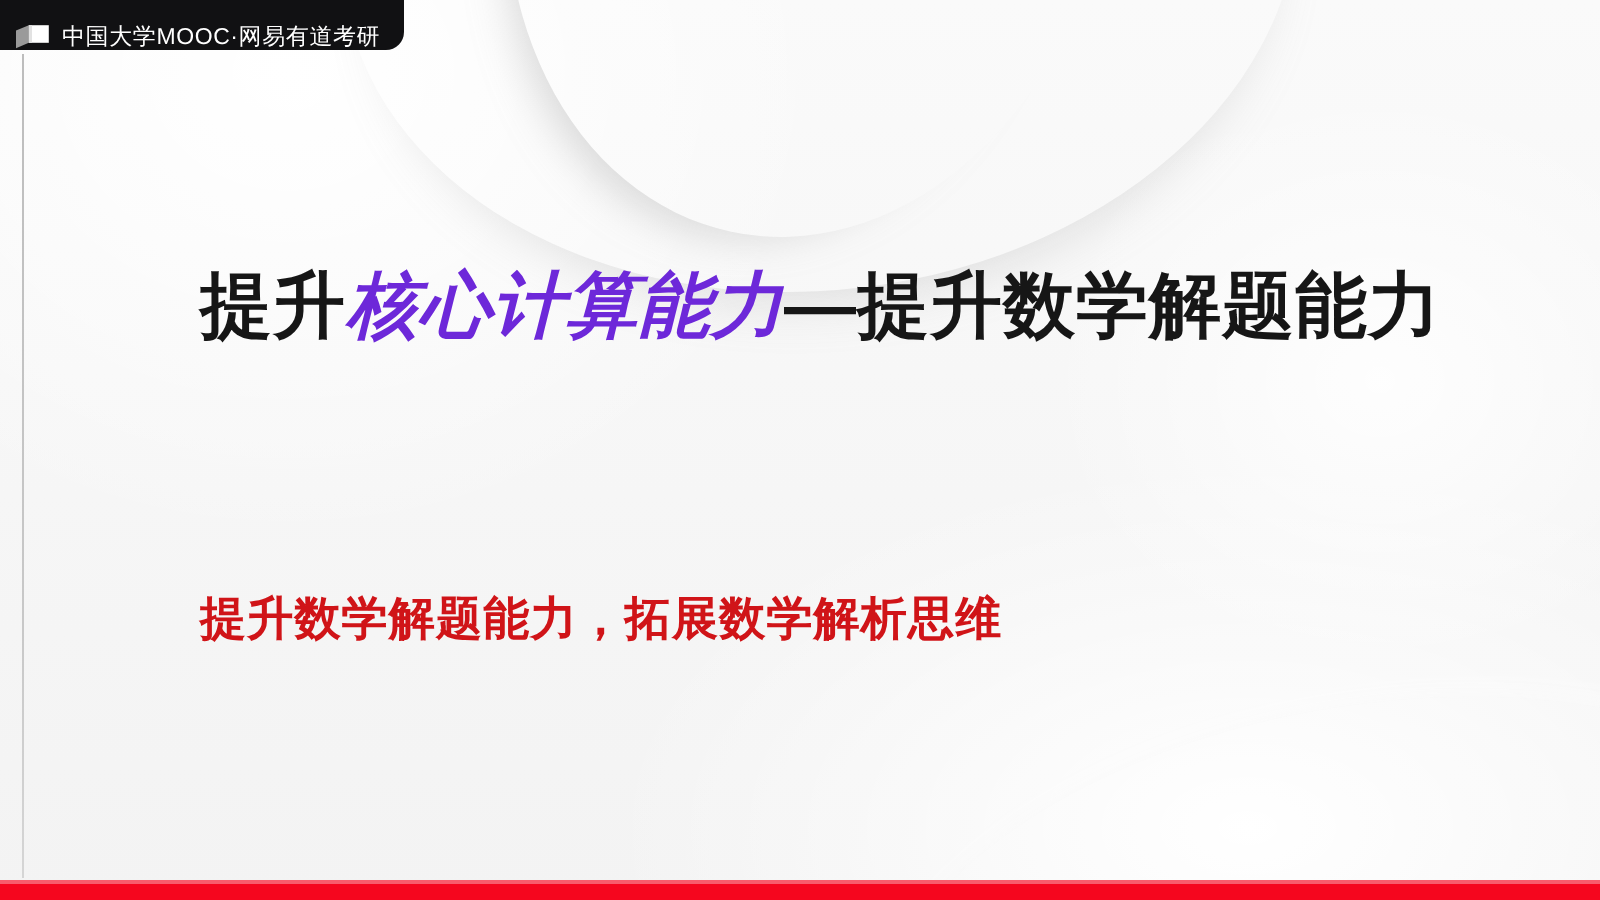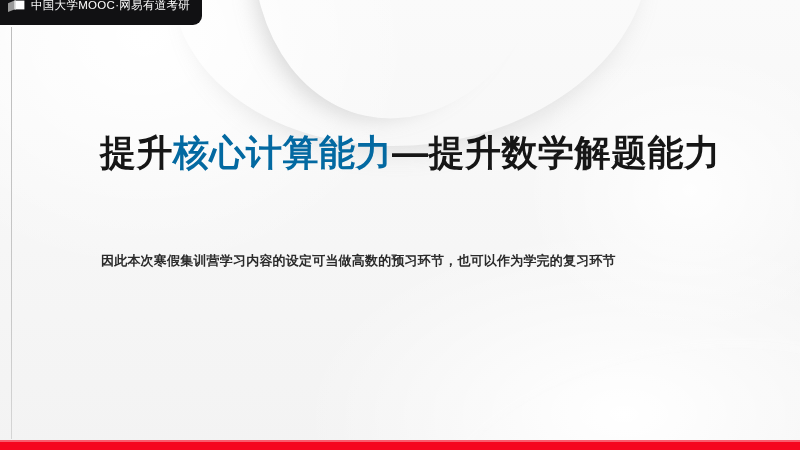--- a/index.html
+++ b/index.html
@@ -73,21 +73,21 @@
   }
 
   
   .logo-banner {
     position: absolute;
     left: 0;
     top: 0;
     height: 25px;
     padding: 0 12px 0 8px;
     display: flex;
-    align-items: flex-start;
+    align-items: flex-end;
     gap: 6px;
     background: #111113;
     border-bottom-right-radius: 9px;
     z-index: 6;
   }
   .logo-mark {
     width: 17px;
     height: 13px;
     flex: 0 0 auto;
     display: block;
@@ -117,21 +117,21 @@
     left: 100px;
     top: 132px;
     font-size: 36px;
     font-weight: bold;
     letter-spacing: 0.5px;
     line-height: 1.18;
     color: #161616;
     white-space: nowrap;
     z-index: 5;
   }
-  .headline .hl-red { color: #0369a1; }
+  .headline .hl-red { color: #6d28d9; font-style: italic; }
 
   
   .body-line {
     position: absolute;
     left: 101px;
     top: 252px;
     font-size: 13px;
     font-weight: bold;
     letter-spacing: 0.2px;
     color: #2a2a2a;
@@ -188,20 +188,20 @@
       <polygon points="6.4,0.6 16.4,0.6 16.4,9.4 6.4,9.4" fill="#ffffff"></polygon>
       <polygon points="6.4,0.6 6.4,9.4 8.0,9.4 8.0,0.6" fill="#e2e2e2"></polygon>
     </svg>
     <span class="logo-text">中国大学MOOC·网易有道考研</span>
   </div>
 
   <div class="left-rule"></div>
 
   <div class="headline"><span>提升</span><span class="hl-red">核心计算能力</span><span>—提升数学解题能力</span></div>
 
-  <div class="body-line">因此本次寒假集训营学习内容的设定可当做高数的预习环节，也可以作为学完的复习环节</div>
-
+
+  <div class="accent-line">提升数学解题能力，拓展数学解析思维</div>
 
   <div class="bottom-bar">
     <div class="bottom-bar-top-sheen"></div>
   </div>
 
 </div>
 
 </body></html>

